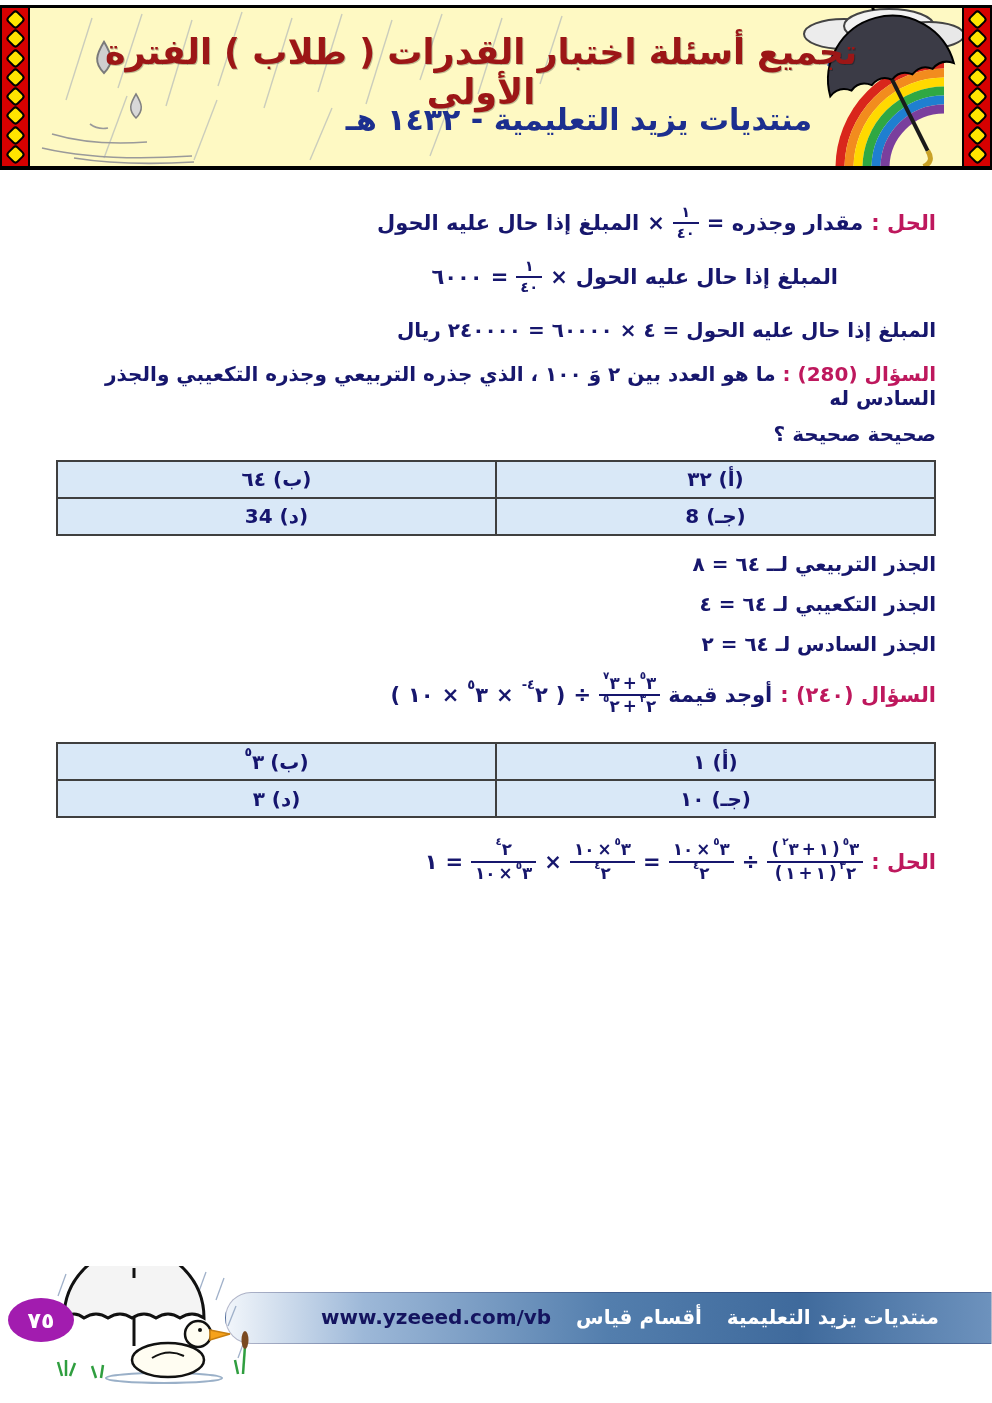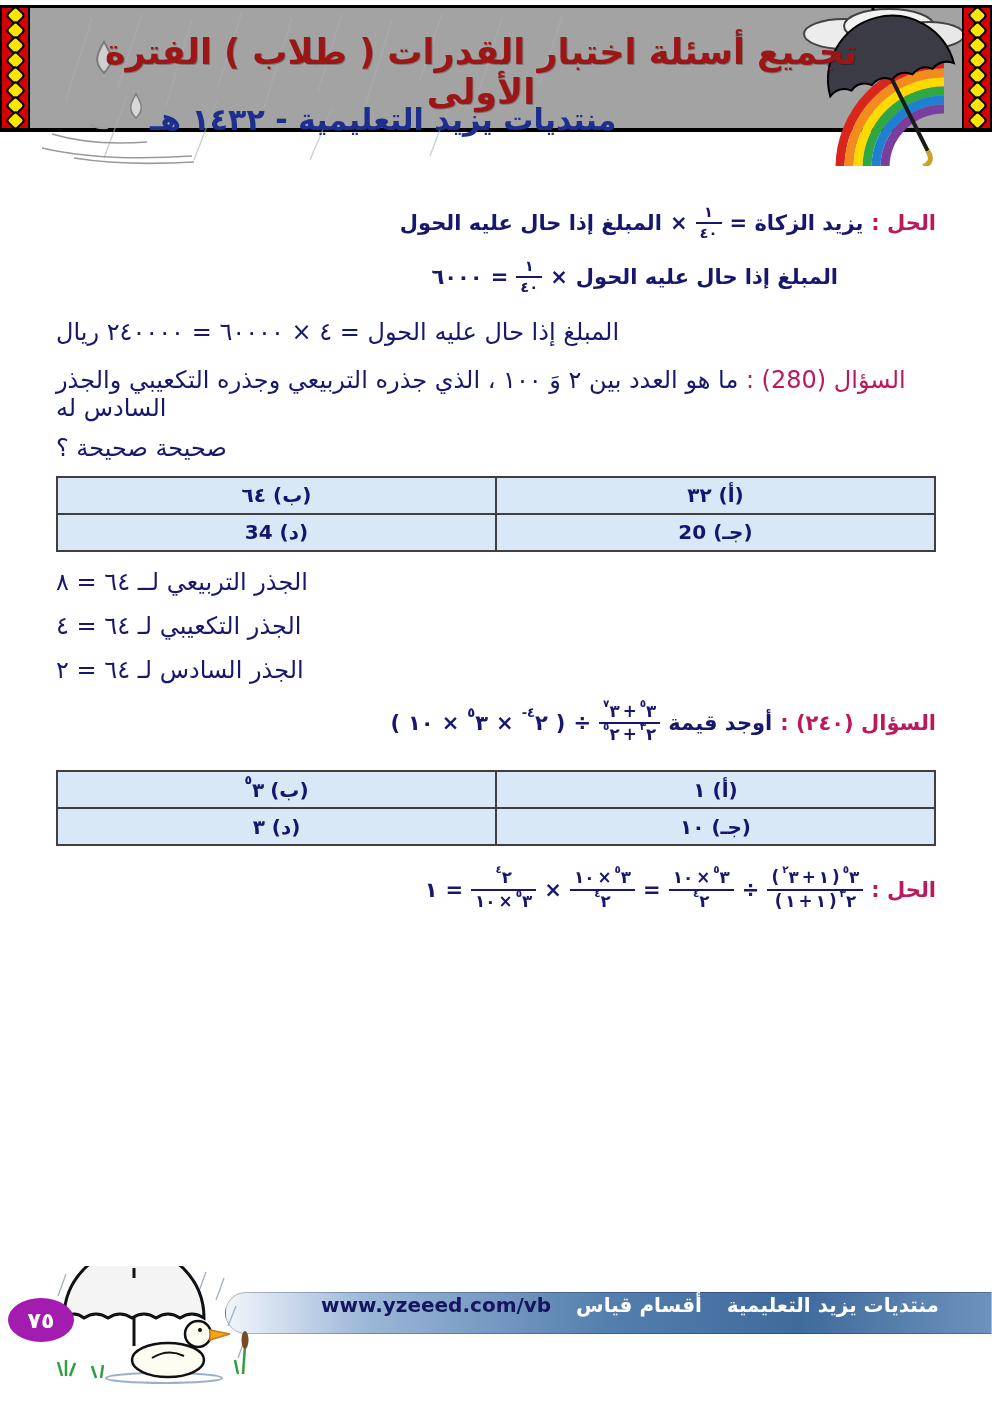--- a/index.html
+++ b/index.html
@@ -1,37 +1,37 @@
 <!DOCTYPE html>
 <html><head>
 <meta charset="utf-8">
 <style>
   html,body{margin:0;padding:0;background:#fff;}
   *{box-sizing:border-box;}
   .page{position:relative;width:992px;height:1403px;background:#fff;overflow:hidden;
         font-family:"DejaVu Sans",sans-serif;}
 
   
-  .banner{position:absolute;top:5px;left:0;right:0;height:127px;background:#a3a3a3;
+  .banner{position:absolute;top:5px;left:0;right:0;height:165px;background:#fef9c3;
           border-top:3px solid #000;border-bottom:4px solid #000;}
   .strip{position:absolute;top:0;bottom:0;width:30px;background:#d60000;
          border-left:2px solid #000;border-right:2px solid #000;
          display:flex;flex-direction:column;justify-content:space-evenly;align-items:center;z-index:3;}
   .strip-left{left:0}.strip-right{right:0}
   .diamond{display:block;width:15px;height:15px;background:#ffe400;border:2px solid #000;
            border-radius:4px;transform:rotate(45deg);}
   .banner-art{position:absolute;left:30px;top:0;width:932px;height:158px;z-index:1;}
   .title1{position:absolute;z-index:2;top:24px;left:90px;right:120px;text-align:center;direction:rtl;
           font-size:35px;font-weight:bold;color:#9c1616;text-shadow:1px 1px 0 rgba(0,0,0,.25);}
-  .title2{position:absolute;z-index:2;top:94px;left:150px;right:180px;text-align:left;direction:rtl;
+  .title2{position:absolute;z-index:2;top:94px;left:150px;right:180px;text-align:right;direction:rtl;
           font-size:30px;font-weight:bold;color:#1c2f8f;}
 
   
   .content{position:absolute;top:192px;left:56px;right:56px;color:#17176d;}
-  .textline{direction:rtl;text-align:left;color:#17176d;font-weight:normal;font-size:24px;}
+  .textline{direction:rtl;text-align:right;color:#17176d;font-weight:bold;font-size:20px;}
   .mathline{display:flex;direction:rtl;align-items:center;gap:8px;color:#17176d;
             font-weight:bold;font-size:21px;flex-wrap:nowrap;}
   .mathline span{white-space:nowrap;}
   .red{color:#be185d;}
   .indent{padding-right:98px;}
 
   .frac{display:inline-flex;flex-direction:column;align-items:stretch;text-align:center;
         font-size:0.7em;line-height:1.15;}
   .bigfrac .frac{font-size:0.8em;}
   .fnum,.fden{display:flex;direction:rtl;justify-content:center;align-items:center;gap:3px;padding:0 4px;}
@@ -42,24 +42,24 @@
   .opt-table{width:100%;border-collapse:collapse;direction:rtl;}
   .opt-table td{width:50%;border:2px solid #3f3f3f;background:#d9e8f7;height:37px;
                 text-align:center;vertical-align:middle;color:#15156e;font-weight:bold;font-size:20px;}
   .cellmath{display:flex;direction:rtl;justify-content:center;align-items:center;gap:6px;}
 
   .mt12{margin-top:12px}.mt14{margin-top:14px}.mt16{margin-top:16px}.mt18{margin-top:18px}
   .mt20{margin-top:20px}.mt22{margin-top:22px}
 
   
   .footer{position:absolute;left:0;top:1282px;right:0;height:110px;}
-  .fbar{position:absolute;left:225px;right:0;top:10px;height:42px;border-radius:29px 0 0 29px;
+  .fbar{position:absolute;left:225px;right:0;top:10px;height:52px;border-radius:29px 0 0 29px;
         background:linear-gradient(90deg,#f2f6fb 0%,#9db8d8 18%,#537ead 50%,#3f6a9c 75%,#6d92bd 100%);
         border:1px solid rgba(0,0,60,.25);
-        display:flex;align-items:flex-start;justify-content:space-between;direction:ltr;
+        display:flex;align-items:center;justify-content:space-between;direction:ltr;
         padding:0 52px 3px 95px;}
   .furl{color:#14145f;font-weight:bold;font-size:20px;direction:ltr;}
   .fqiyas,.fforum{color:#fff;font-weight:bold;font-size:20px;direction:rtl;}
   .pagenum{position:absolute;left:8px;top:16px;width:66px;height:44px;background:#a21caf;
            border-radius:50%;color:#fff;display:flex;align-items:center;justify-content:center;
            font-size:22px;font-weight:bold;z-index:4;}
   .duck{position:absolute;left:46px;top:-16px;z-index:3;}
 </style>
 </head>
 <body>
@@ -155,21 +155,21 @@
     </svg>
 
     <div class="title1">تجميع أسئلة اختبار القدرات ( طلاب ) الفترة الأولى</div>
     <div class="title2">منتديات يزيد التعليمية  -  ١٤٣٢ هـ</div>
   </div>
 
   <div class="content">
 
     <div class="mathline mt12">
         <span class="mtok red">الحل :</span>
-        <span class="mtok">يزيد الزكاة =</span>
+        <span class="mtok">مقدار وجذره =</span>
         <span class="frac">
           <span class="fnum">
             <span class="mtok">١</span>
           </span>
           <span class="fden">
             <span class="mtok">٤٠</span>
           </span>
         </span>
         <span class="mtok">×</span>
         <span class="mtok">المبلغ إذا حال عليه الحول</span>
@@ -196,21 +196,21 @@
     </div>
     <div class="textline mt12">صحيحة صحيحة ؟</div>
 
     <table class="opt-table mt14" dir="rtl" style="margin-top:14px">
       <tbody>
           <tr>
         <td>(أ) ٣٢</td>
         <td>(ب) ٦٤</td>
       </tr>
       <tr>
-        <td>(جـ) 20</td>
+        <td>(جـ) 8</td>
         <td>(د) 34</td>
       </tr>
     </tbody>
       </table>
 
     <div class="textline mt16">الجذر التربيعي لــ ٦٤ = ٨</div>
     <div class="textline mt16">الجذر التكعيبي لـ ٦٤ = ٤</div>
     <div class="textline mt16">الجذر السادس لـ ٦٤ = ٢</div>
 
     <div class="mathline bigfrac mt18">

